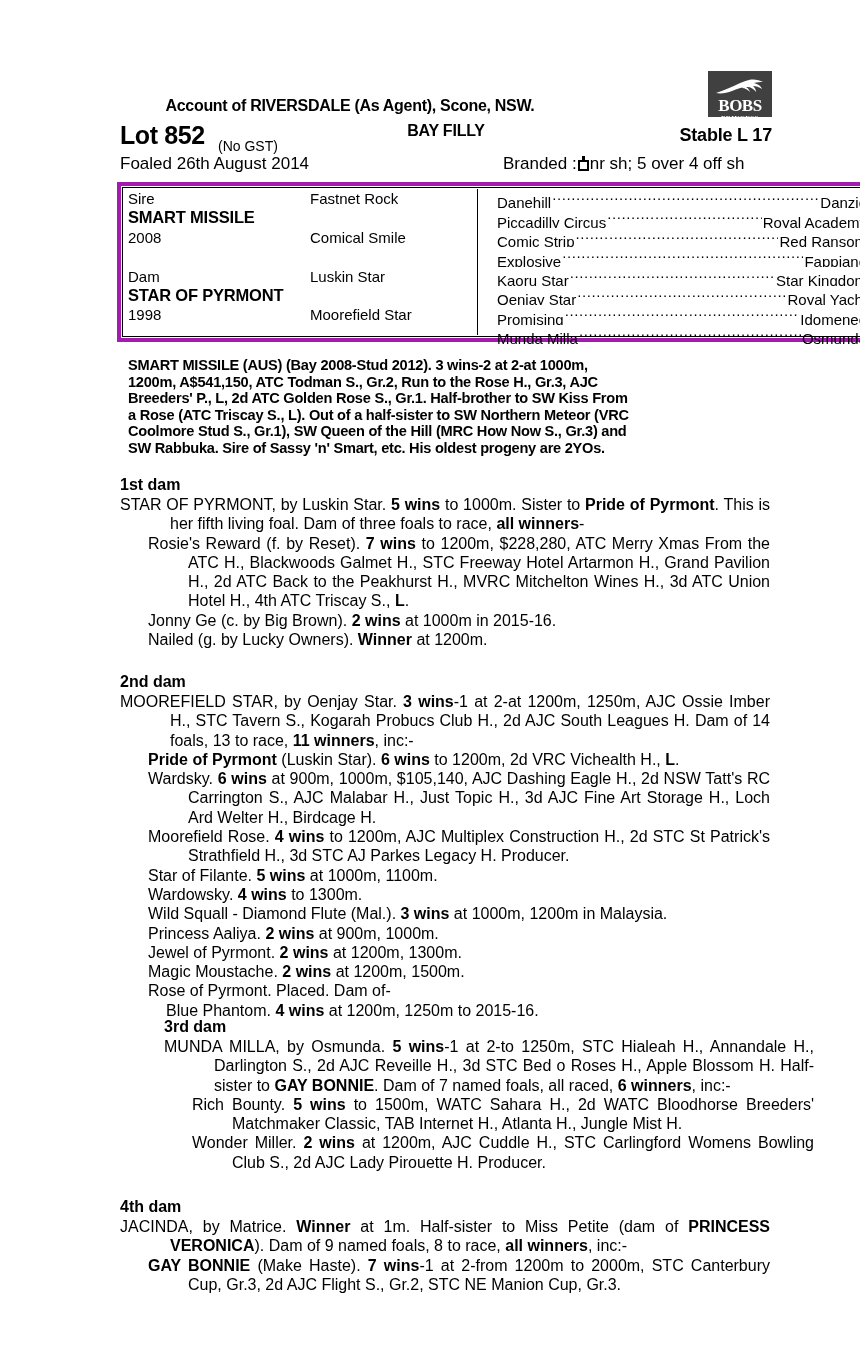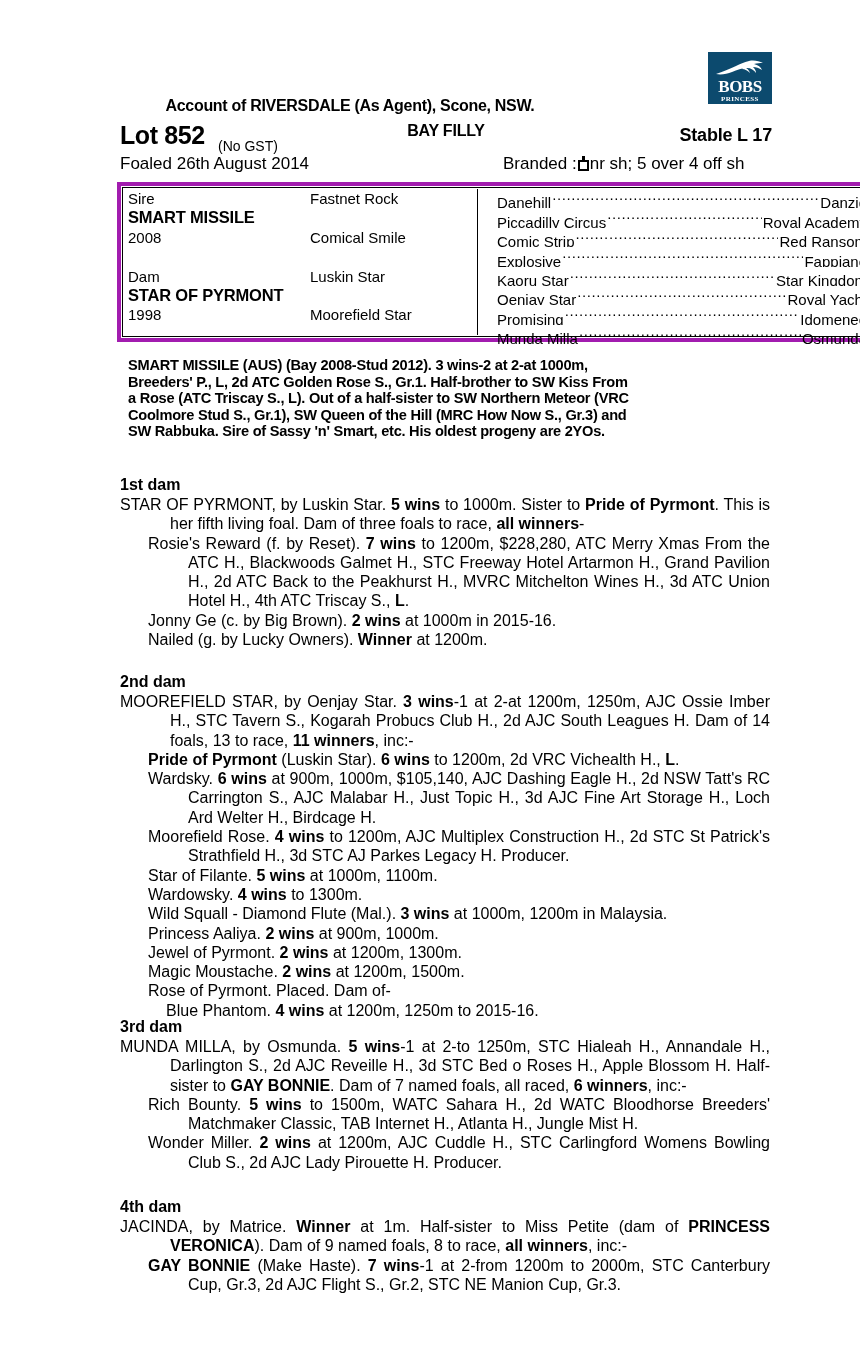--- a/index.html
+++ b/index.html
@@ -19,24 +19,24 @@
     position: absolute;
     left: 0; top: 0;
     width: 860px;
     height: 1356px;
   }
 
   
   .logo-box {
     position: absolute;
     left: 708px;
-    top: 52px;
+    top: 71px;
     width: 64px;
-    height: 52px;
-    background: #0c4a6e;
+    height: 46px;
+    background: #404040;
     overflow: hidden;
   }
   .logo-horse {
     position: absolute;
     left: 6px;
     top: 6px;
     width: 52px;
     height: 22px;
   }
   .logo-bobs {
@@ -375,20 +375,21 @@
           <span class="gp-name">Munda Milla</span>
           <span class="gp-dots"></span>
           <span class="gp-sire">Osmunda</span>
         </div>
       </div>
     </div>
   </div>
 
   <div class="sire-summary" id="sire-summary">
       <span>SMART MISSILE (AUS) (Bay 2008-Stud 2012). 3 wins-2 at 2-at 1000m,</span>
+      <span>1200m, A$541,150, ATC Todman S., Gr.2, Run to the Rose H., Gr.3, AJC</span>
       <span>Breeders' P., L, 2d ATC Golden Rose S., Gr.1. Half-brother to SW Kiss From</span>
       <span>a Rose (ATC Triscay S., L). Out of a half-sister to SW Northern Meteor (VRC</span>
       <span>Coolmore Stud S., Gr.1), SW Queen of the Hill (MRC How Now S., Gr.3) and</span>
       <span>SW Rabbuka. Sire of Sassy 'n' Smart, etc. His oldest progeny are 2YOs.</span>
     </div>
 
   <div id="dam-sections">
       <div class="section" style="top: 474px;">
         <div class="sec-head">1st dam</div>
         <div class="para hang1">STAR OF PYRMONT, by Luskin Star. <b>5 wins</b> to 1000m. Sister to <b>Pride of Pyrmont</b>. This is her fifth living foal. Dam of three foals to race, <b>all winners</b>-</div>
@@ -404,21 +405,21 @@
         <div class="para hang2">Moorefield Rose. <b>4 wins</b> to 1200m, AJC Multiplex Construction H., 2d STC St Patrick's Strathfield H., 3d STC AJ Parkes Legacy H. Producer.</div>
         <div class="para hang2 nojust">Star of Filante. <b>5 wins</b> at 1000m, 1100m.</div>
         <div class="para hang2 nojust">Wardowsky. <b>4 wins</b> to 1300m.</div>
         <div class="para hang2 nojust">Wild Squall - Diamond Flute (Mal.). <b>3 wins</b> at 1000m, 1200m in Malaysia.</div>
         <div class="para hang2 nojust">Princess Aaliya. <b>2 wins</b> at 900m, 1000m.</div>
         <div class="para hang2 nojust">Jewel of Pyrmont. <b>2 wins</b> at 1200m, 1300m.</div>
         <div class="para hang2 nojust">Magic Moustache. <b>2 wins</b> at 1200m, 1500m.</div>
         <div class="para hang2 nojust">Rose of Pyrmont. Placed. Dam of-</div>
         <div class="para hang3 nojust">Blue Phantom. <b>4 wins</b> at 1200m, 1250m to 2015-16.</div>
       </div>
-      <div class="section" style="top: 1016px;">
+      <div class="section" style="top: 1016px; margin-left: 44px;">
         <div class="sec-head">3rd dam</div>
         <div class="para hang1">MUNDA MILLA, by Osmunda. <b>5 wins</b>-1 at 2-to 1250m, STC Hialeah H., Annandale H., Darlington S., 2d AJC Reveille H., 3d STC Bed o Roses H., Apple Blossom H. Half-sister to <b>GAY BONNIE</b>. Dam of 7 named foals, all raced, <b>6 winners</b>, inc:-</div>
         <div class="para hang2">Rich Bounty. <b>5 wins</b> to 1500m, WATC Sahara H., 2d WATC Bloodhorse Breeders' Matchmaker Classic, TAB Internet H., Atlanta H., Jungle Mist H.</div>
         <div class="para hang2">Wonder Miller. <b>2 wins</b> at 1200m, AJC Cuddle H., STC Carlingford Womens Bowling Club S., 2d AJC Lady Pirouette H. Producer.</div>
       </div>
       <div class="section" style="top: 1196px;">
         <div class="sec-head">4th dam</div>
         <div class="para hang1">JACINDA, by Matrice. <b>Winner</b> at 1m. Half-sister to Miss Petite (dam of <b>PRINCESS VERONICA</b>). Dam of 9 named foals, 8 to race, <b>all winners</b>, inc:-</div>
         <div class="para hang2"><b>GAY BONNIE</b> (Make Haste). <b>7 wins</b>-1 at 2-from 1200m to 2000m, STC Canterbury Cup, Gr.3, 2d AJC Flight S., Gr.2, STC NE Manion Cup, Gr.3.</div>
       </div>

